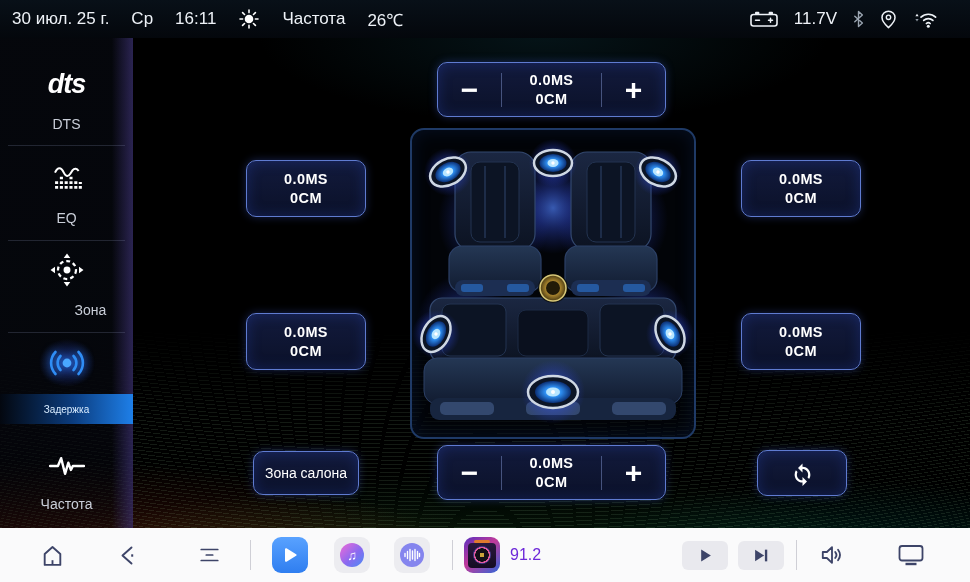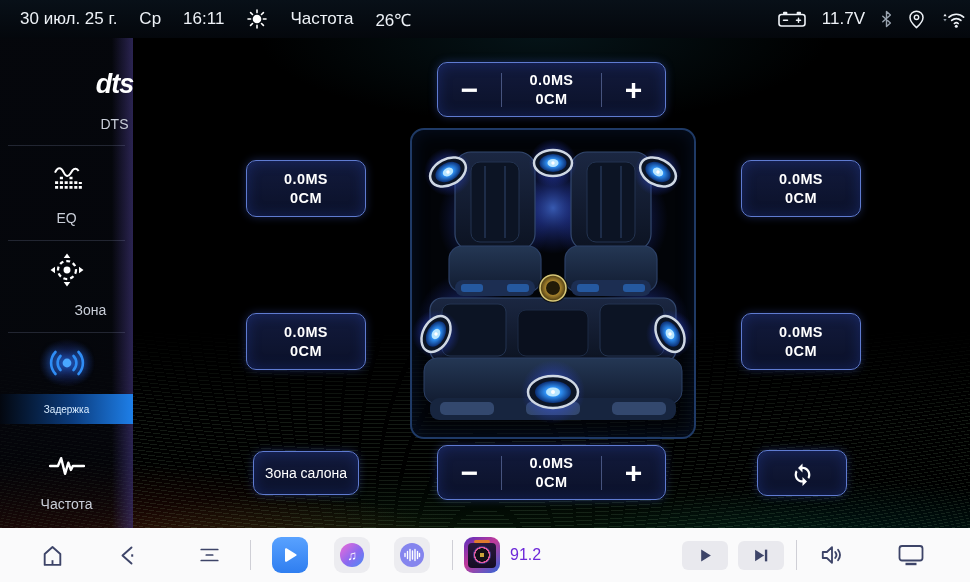--- a/index.html
+++ b/index.html
@@ -15,23 +15,23 @@
       radial-gradient(65% 115% at 88% 145%, rgba(0,214,194,0.24), rgba(0,214,194,0) 60%);}
   .wallpaper::after{content:"";position:absolute;inset:0;
     background:repeating-radial-gradient(140% 130% at 50% 195%, rgba(190,255,190,0.10) 0 1.5px, transparent 1.5px 7px);
     -webkit-mask:linear-gradient(180deg, transparent 0%, #000 45%);
             mask:linear-gradient(180deg, transparent 0%, #000 45%);}
   
   .topbar{position:absolute;left:0;top:0;width:970px;height:38px;z-index:5;
     background:linear-gradient(180deg,#081018,#04070c);
     display:flex;align-items:center;color:#eef2f7;font-size:17px;}
   .topbar .t{white-space:nowrap;}
-  .tl{display:flex;align-items:center;padding-left:20px;gap:0;}
+  .tl{display:flex;align-items:center;padding-left:12px;gap:0;}
   .tl .t{margin-right:22px;}
-  .tr{margin-left:auto;display:flex;align-items:center;gap:15px;padding-right:4px;}
+  .tr{margin-left:auto;display:flex;align-items:center;gap:15px;padding-right:32px;}
   .icon{display:inline-flex;align-items:center;justify-content:center;}
   
   .sidebar{position:absolute;left:0;top:38px;width:133px;height:490px;z-index:4;
     background:
       linear-gradient(90deg, rgba(0,0,0,0) 84%, rgba(74,60,140,0.55) 100%),
       linear-gradient(180deg, rgba(5,7,12,0.97) 0%, rgba(5,7,12,0.96) 60%, rgba(6,7,14,0.72) 82%, rgba(6,7,14,0.28) 100%);}
   .nav{position:absolute;left:0;width:133px;display:flex;flex-direction:column;align-items:center;cursor:pointer;}
   .nav .ic{display:flex;align-items:center;justify-content:center;}
   .nav .lbl{width:100%;text-align:center;font-size:14px;color:#c9ced8;}
   .dtslogo{font-style:italic;font-weight:800;font-size:27px;letter-spacing:-1px;color:#fff;}
@@ -136,21 +136,21 @@
           <path d="M11.7 10.4a6.6 6.6 0 0 1 9.2 0" fill="none" stroke="#eef2f7" stroke-width="1.7" stroke-linecap="round"></path>
           <path d="M14.4 13.5a2.8 2.8 0 0 1 3.8 0" fill="none" stroke="#eef2f7" stroke-width="1.7" stroke-linecap="round"></path>
           <circle cx="16.3" cy="16.2" r="1.5" fill="#eef2f7"></circle>
         </svg>
       </span>
     </div>
   </div>
 
   <div class="sidebar">
 
-    <div class="nav" style="top:20px;height:88px;padding-left:48px;">
+    <div class="nav" style="top:20px;height:88px;">
       <div class="ic" style="height:52px;">
         <span class="dtslogo">dts</span>
       </div>
       <div class="lbl" style="margin-top:6px;">DTS</div>
     </div>
     <div class="sdiv" style="top:107px;"></div>
 
     <div class="nav" style="top:118px;height:86px;">
       <div class="ic" style="height:44px;">
         <svg width="34" height="32" viewBox="0 0 24 24">

